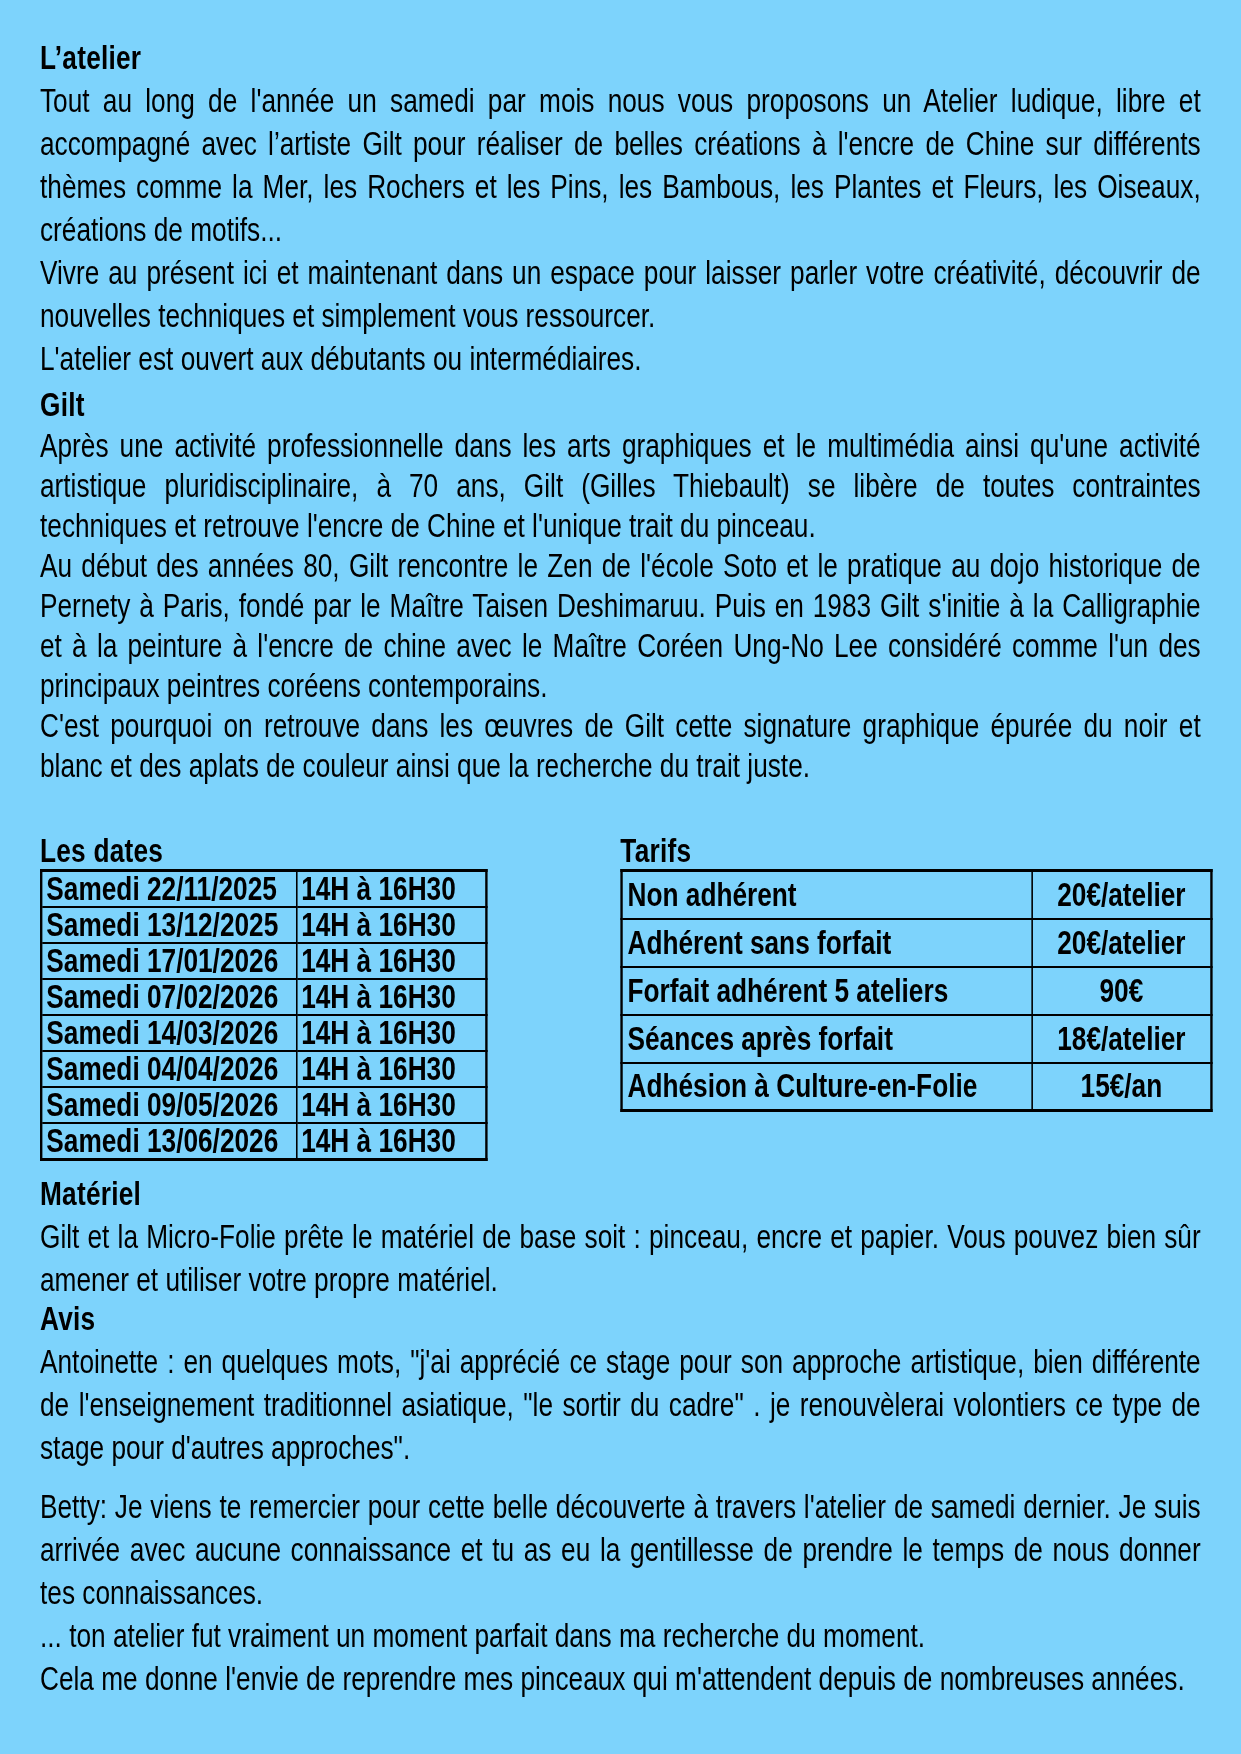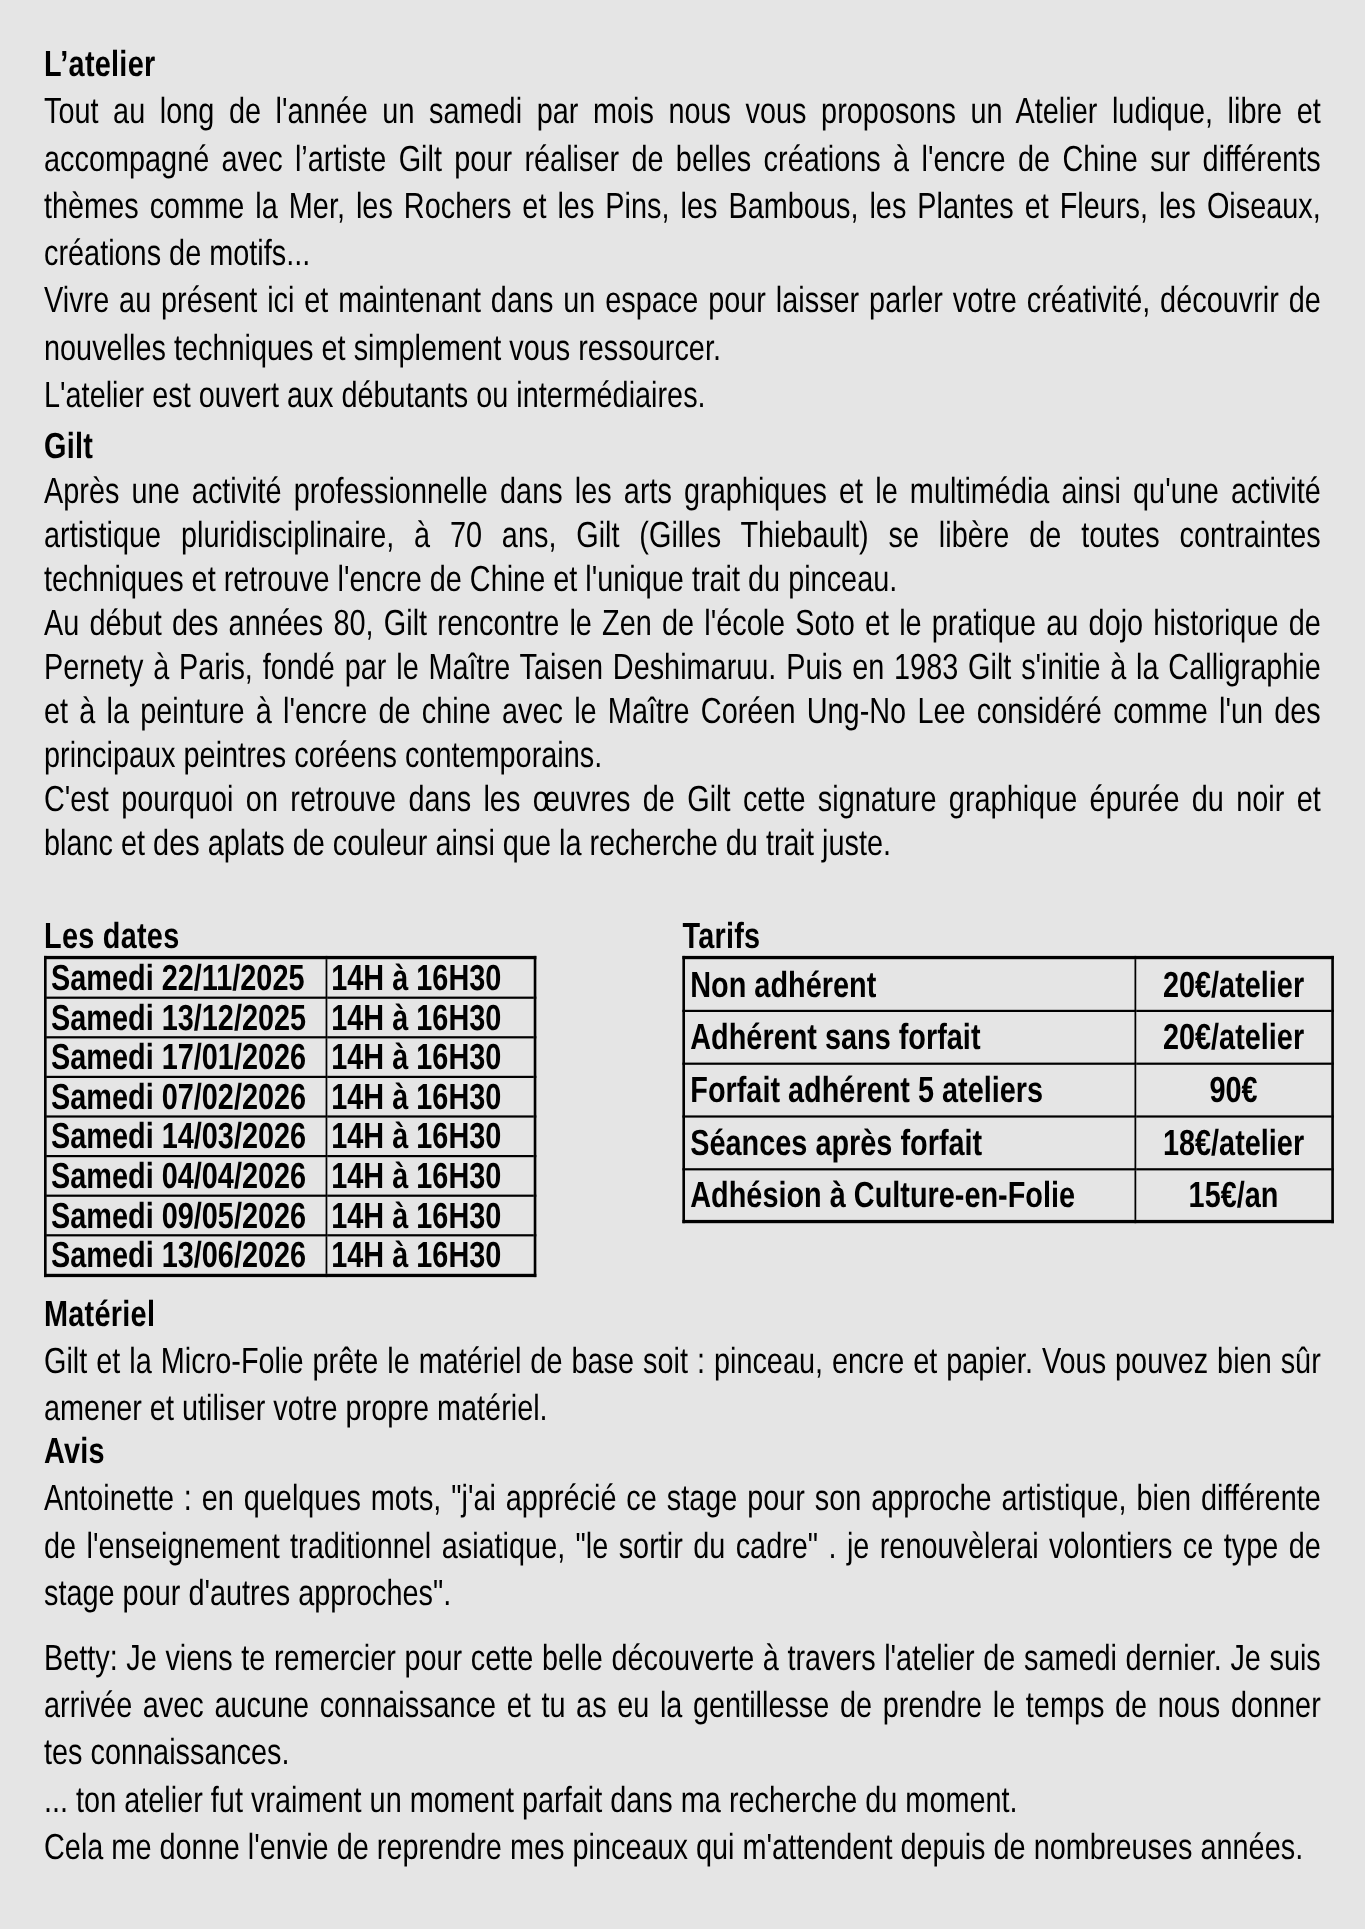--- a/index.html
+++ b/index.html
@@ -8,21 +8,21 @@
     width: 1241px;
     height: 1754px;
     position: relative;
     font-family: "Liberation Sans", sans-serif;
     color: #000000;
     overflow: hidden;
   }
   .page {
     position: absolute;
     inset: 0;
-    background: #e5e5e5;
+    background: #7dd3fc;
   }
   
   .content {
     position: absolute;
     left: 40px;
     top: 0;
     width: 1460px;
     height: 1754px;
     transform: scaleX(0.795);
     transform-origin: 0 0;

